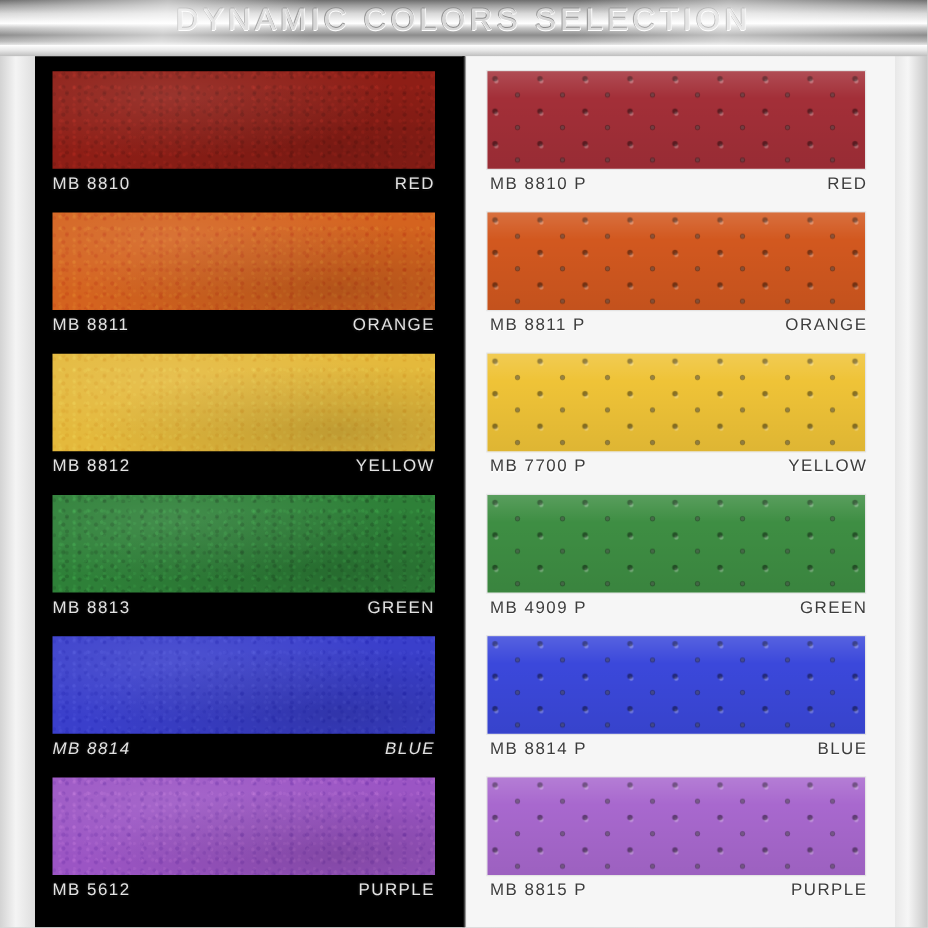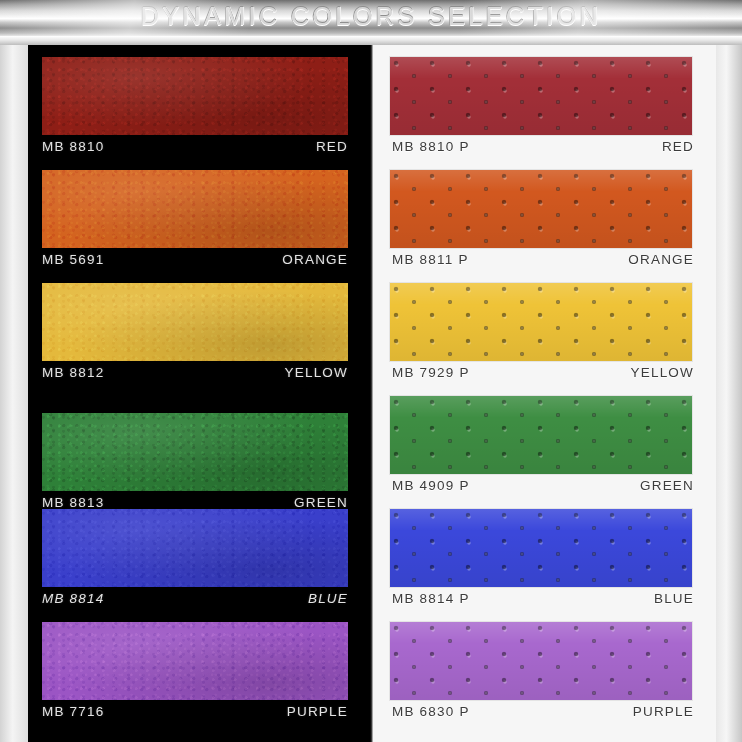--- a/index.html
+++ b/index.html
@@ -199,49 +199,49 @@
       <div class="row" style="top: 0px;">
         <div class="swatch grain" style="background: rgb(142, 30, 22);"></div>
         <div class="caption">
           <span class="code">MB 8810</span>
           <span class="name">RED</span>
         </div>
       </div>
       <div class="row" style="top: 113px;">
         <div class="swatch grain" style="background: rgb(212, 99, 31);"></div>
         <div class="caption">
-          <span class="code">MB 5691</span>
+          <span class="code">MB 8811</span>
           <span class="name">ORANGE</span>
         </div>
       </div>
       <div class="row" style="top: 226px; text-align: center;">
         <div class="swatch grain" style="background: rgb(228, 185, 60);"></div>
         <div class="caption">
           <span class="code">MB 8812</span>
           <span class="name">YELLOW</span>
         </div>
       </div>
-      <div class="row" style="top: 356px; text-decoration: underline;">
+      <div class="row" style="top: 339px; text-decoration: underline;">
         <div class="swatch grain" style="background: rgb(46, 128, 56);"></div>
         <div class="caption">
           <span class="code">MB 8813</span>
           <span class="name">GREEN</span>
         </div>
       </div>
       <div class="row" style="top: 452px; font-style: italic;">
         <div class="swatch grain" style="background: rgb(58, 63, 203);"></div>
         <div class="caption">
           <span class="code">MB 8814</span>
           <span class="name">BLUE</span>
         </div>
       </div>
       <div class="row" style="top: 565px;">
         <div class="swatch grain" style="background: rgb(155, 85, 196);"></div>
         <div class="caption">
-          <span class="code">MB 7716</span>
+          <span class="code">MB 5612</span>
           <span class="name">PURPLE</span>
         </div>
       </div>
     </div>
 
   <div class="col col-light" id="col-right" style="left:372px">
       <div class="row" style="top: 0px;">
         <div class="swatch perf" style="background: rgb(163, 47, 56);">
           <span class="sheen"></span>
         </div>
@@ -257,21 +257,21 @@
         <div class="caption">
           <span class="code">MB 8811 P</span>
           <span class="name">ORANGE</span>
         </div>
       </div>
       <div class="row" style="top: 226px;">
         <div class="swatch perf" style="background: rgb(239, 195, 55);">
           <span class="sheen"></span>
         </div>
         <div class="caption">
-          <span class="code">MB 7929 P</span>
+          <span class="code">MB 7700 P</span>
           <span class="name">YELLOW</span>
         </div>
       </div>
       <div class="row" style="top: 339px;">
         <div class="swatch perf" style="background: rgb(62, 142, 67);">
           <span class="sheen"></span>
         </div>
         <div class="caption">
           <span class="code">MB 4909 P</span>
           <span class="name">GREEN</span>
@@ -284,19 +284,19 @@
         <div class="caption">
           <span class="code">MB 8814 P</span>
           <span class="name">BLUE</span>
         </div>
       </div>
       <div class="row" style="top: 565px;">
         <div class="swatch perf" style="background: rgb(168, 104, 206);">
           <span class="sheen"></span>
         </div>
         <div class="caption">
-          <span class="code">MB 6830 P</span>
+          <span class="code">MB 8815 P</span>
           <span class="name">PURPLE</span>
         </div>
       </div>
     </div>
 
 </div>
 
 </body></html>

